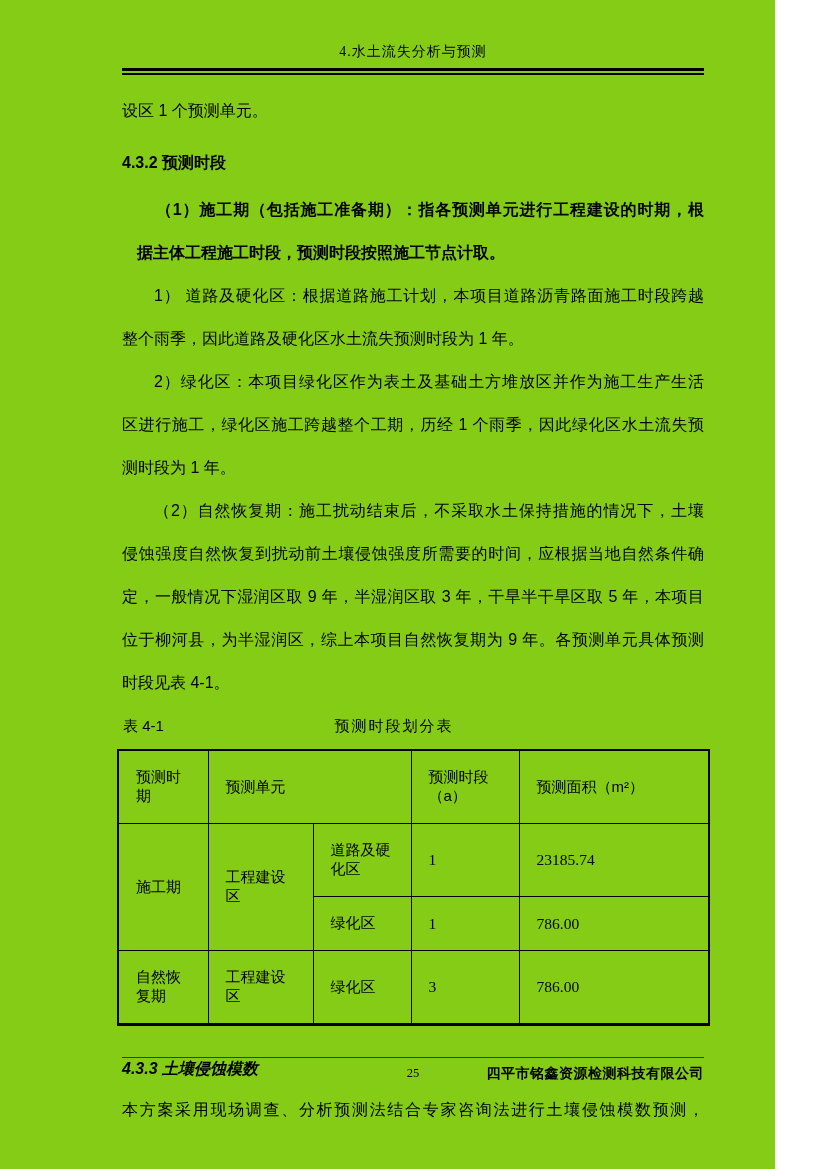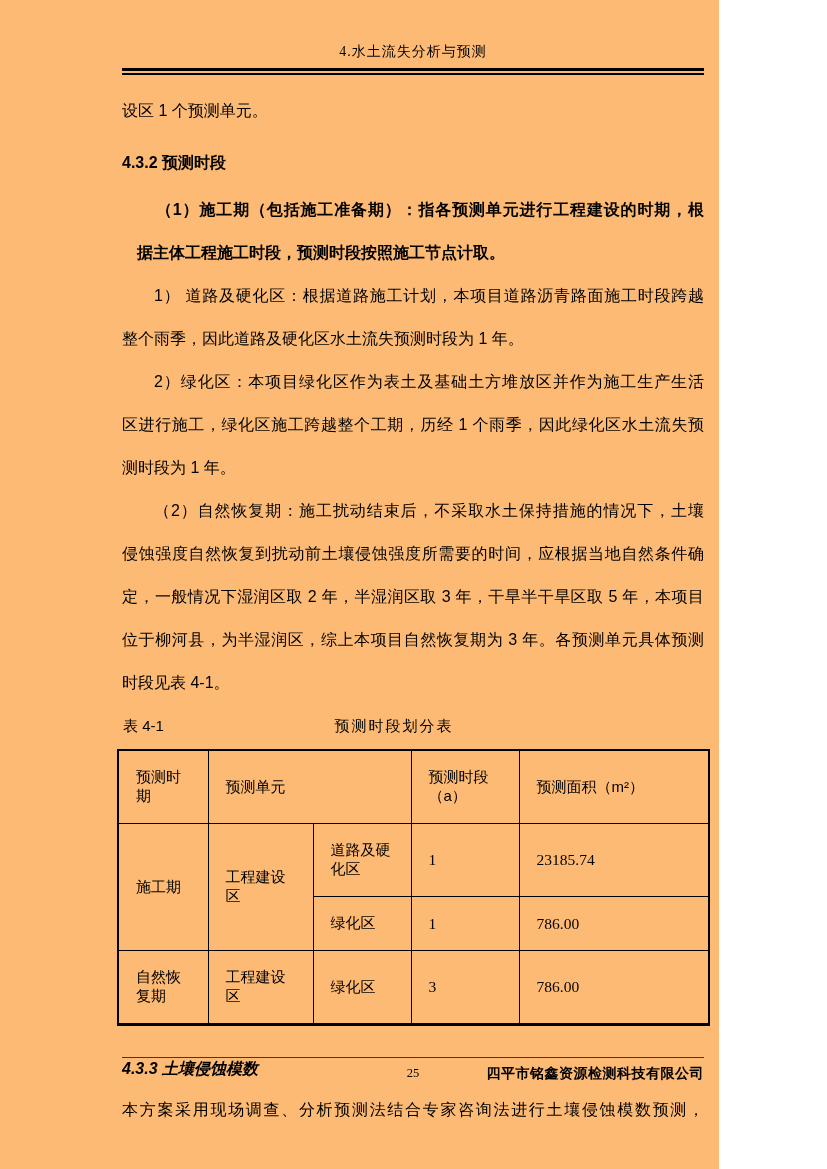--- a/index.html
+++ b/index.html
@@ -1,17 +1,17 @@
 <!DOCTYPE html>
 <html><head>
 <meta charset="utf-8">
 <style>
   html,body { margin:0; padding:0; background:#fff; }
   .page {
-    position:relative; width:719px; height:1169px; background:#fdba74;
+    position:relative; width:775px; height:1169px; background:#84cc16;
     font-family:"Liberation Sans", sans-serif; color:#000; overflow:hidden;
   }
   .content { position:absolute; left:122px; top:0; width:582px; }
 
   
   .doc-header { padding-top:43px; }
   .doc-header .htitle {
     text-align:center; font-size:14px; line-height:18px;
     font-family:"Liberation Serif", serif; letter-spacing:1px;
   }
@@ -99,22 +99,22 @@
 
     <div class="para">
       <div class="line indent">2）绿化区：本项目绿化区作为表土及基础土方堆放区并作为施工生产生活</div>
       <div class="line">区进行施工，绿化区施工跨越整个工期，历经 1 个雨季，因此绿化区水土流失预</div>
       <div class="line left">测时段为 1 年。</div>
     </div>
 
     <div class="para">
       <div class="line indent">（2）自然恢复期：施工扰动结束后，不采取水土保持措施的情况下，土壤</div>
       <div class="line">侵蚀强度自然恢复到扰动前土壤侵蚀强度所需要的时间，应根据当地自然条件确</div>
-      <div class="line">定，一般情况下湿润区取 2 年，半湿润区取 3 年，干旱半干旱区取 5 年，本项目</div>
-      <div class="line">位于柳河县，为半湿润区，综上本项目自然恢复期为 3 年。各预测单元具体预测</div>
+      <div class="line">定，一般情况下湿润区取 9 年，半湿润区取 3 年，干旱半干旱区取 5 年，本项目</div>
+      <div class="line">位于柳河县，为半湿润区，综上本项目自然恢复期为 9 年。各预测单元具体预测</div>
       <div class="line left">时段见表 4-1。</div>
     </div>
 
     <div class="caption-row">
       <span class="caption-label">表 4-1</span>
       <span class="caption-title">预测时段划分表</span>
     </div>
 
     <table class="pred">
       <colgroup>

